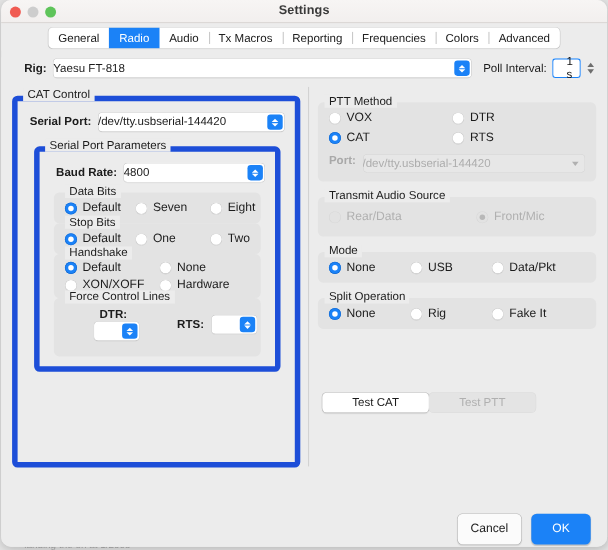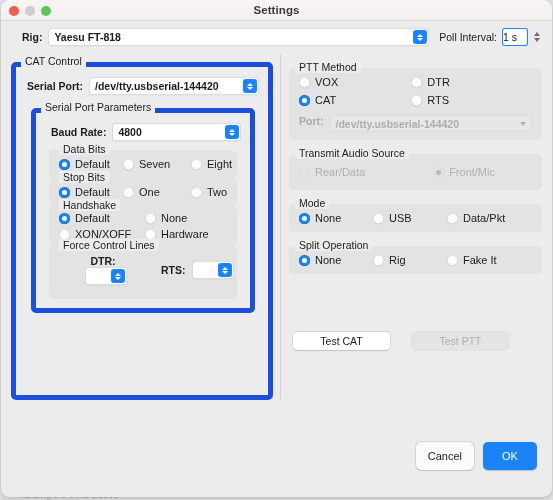--- a/index.html
+++ b/index.html
@@ -116,22 +116,21 @@
   .popup {
     position: relative;
     height: 18px;
     background: #ffffff;
     border-radius: 4px;
     box-shadow: inset 0 0 0 .5px #b9b9b9, 0 .5px .5px rgba(0,0,0,.06);
     display: flex; align-items: center;
   }
   .popup .val {
     font-size: 10.5px; color: #1b1b1b;
-    padding-left: 6px;
-    white-space: nowrap; overflow: hidden; font-weight: bold;
+    white-space: nowrap; overflow: hidden;
   }
   .popup .chev {
     position: absolute; right: 2px; top: 2px;
     width: 14px; height: 14px;
     background: #1b82f7;
     border-radius: 3px;
     display: flex; flex-direction: column;
     align-items: center; justify-content: center;
     gap: 1px;
   }
@@ -153,21 +152,21 @@
   .stepper {
     display: flex; align-items: stretch;
     height: 18px;
   }
   .stepper .box {
     width: 26px;
     background: #ffffff;
     border-radius: 3px;
     box-shadow: inset 0 0 0 1px #1b82f7;
     display: flex; align-items: center;
-    padding-left: 1px;
+    padding-left: 13px;
     font-size: 10.5px; color: #101010;
   }
   .stepper .arrows {
     width: 11px; margin-left: 3px;
     display: flex; flex-direction: column; justify-content: center;
     align-items: center; gap: 2px;
   }
   .stepper .arrows i { display: block; width: 0; height: 0; }
   .stepper .arrows i.up   { border-left: 3.5px solid transparent; border-right: 3.5px solid transparent; border-bottom: 4px solid #6e6e6e; }
   .stepper .arrows i.down { border-left: 3.5px solid transparent; border-right: 3.5px solid transparent; border-top: 4px solid #6e6e6e; }
@@ -289,21 +288,20 @@
   #mode-row .radio { width: 74px; }
 
   #split-row { display: flex; padding-left: 10px; }
   #split-row .radio { width: 74px; }
 
   
   #test-row {
     display: flex;
     position: absolute;
     left: 4px; right: 0; top: 280px;
-    gap: 22px;
   }
   .pushbtn {
     width: 97px; height: 18px;
     background: #ffffff;
     border-radius: 4px;
     box-shadow: 0 0 0 .5px rgba(0,0,0,.18), 0 .5px 1px rgba(0,0,0,.10);
     display: flex; align-items: center; justify-content: center;
     font-size: 10.5px; color: #1b1b1b;
   }
   .pushbtn.disabled {
@@ -349,20 +347,32 @@
 
   <div id="titlebar">
     <div class="lights">
       <span class="light red"></span>
       <span class="light yellow"></span>
       <span class="light green"></span>
     </div>
     <div id="title">Settings</div>
   </div>
 
+  <div id="tabbar-wrap">
+    <div id="tabbar">
+      <div class="tab">General</div>
+      <div class="tab active">Radio</div>
+      <div class="tab">Audio</div>
+      <div class="tab">Tx Macros</div>
+      <div class="tab">Reporting</div>
+      <div class="tab">Frequencies</div>
+      <div class="tab">Colors</div>
+      <div class="tab">Advanced</div>
+    </div>
+  </div>
 
   <div id="content">
 
     <div id="rig-row">
       <span class="field-label lbl-bold">Rig:</span>
       <div class="popup" id="rig-popup">
         <span class="val">Yaesu FT-818</span>
         <span class="chev">
             <i class="up"></i>
             <i class="down"></i>

